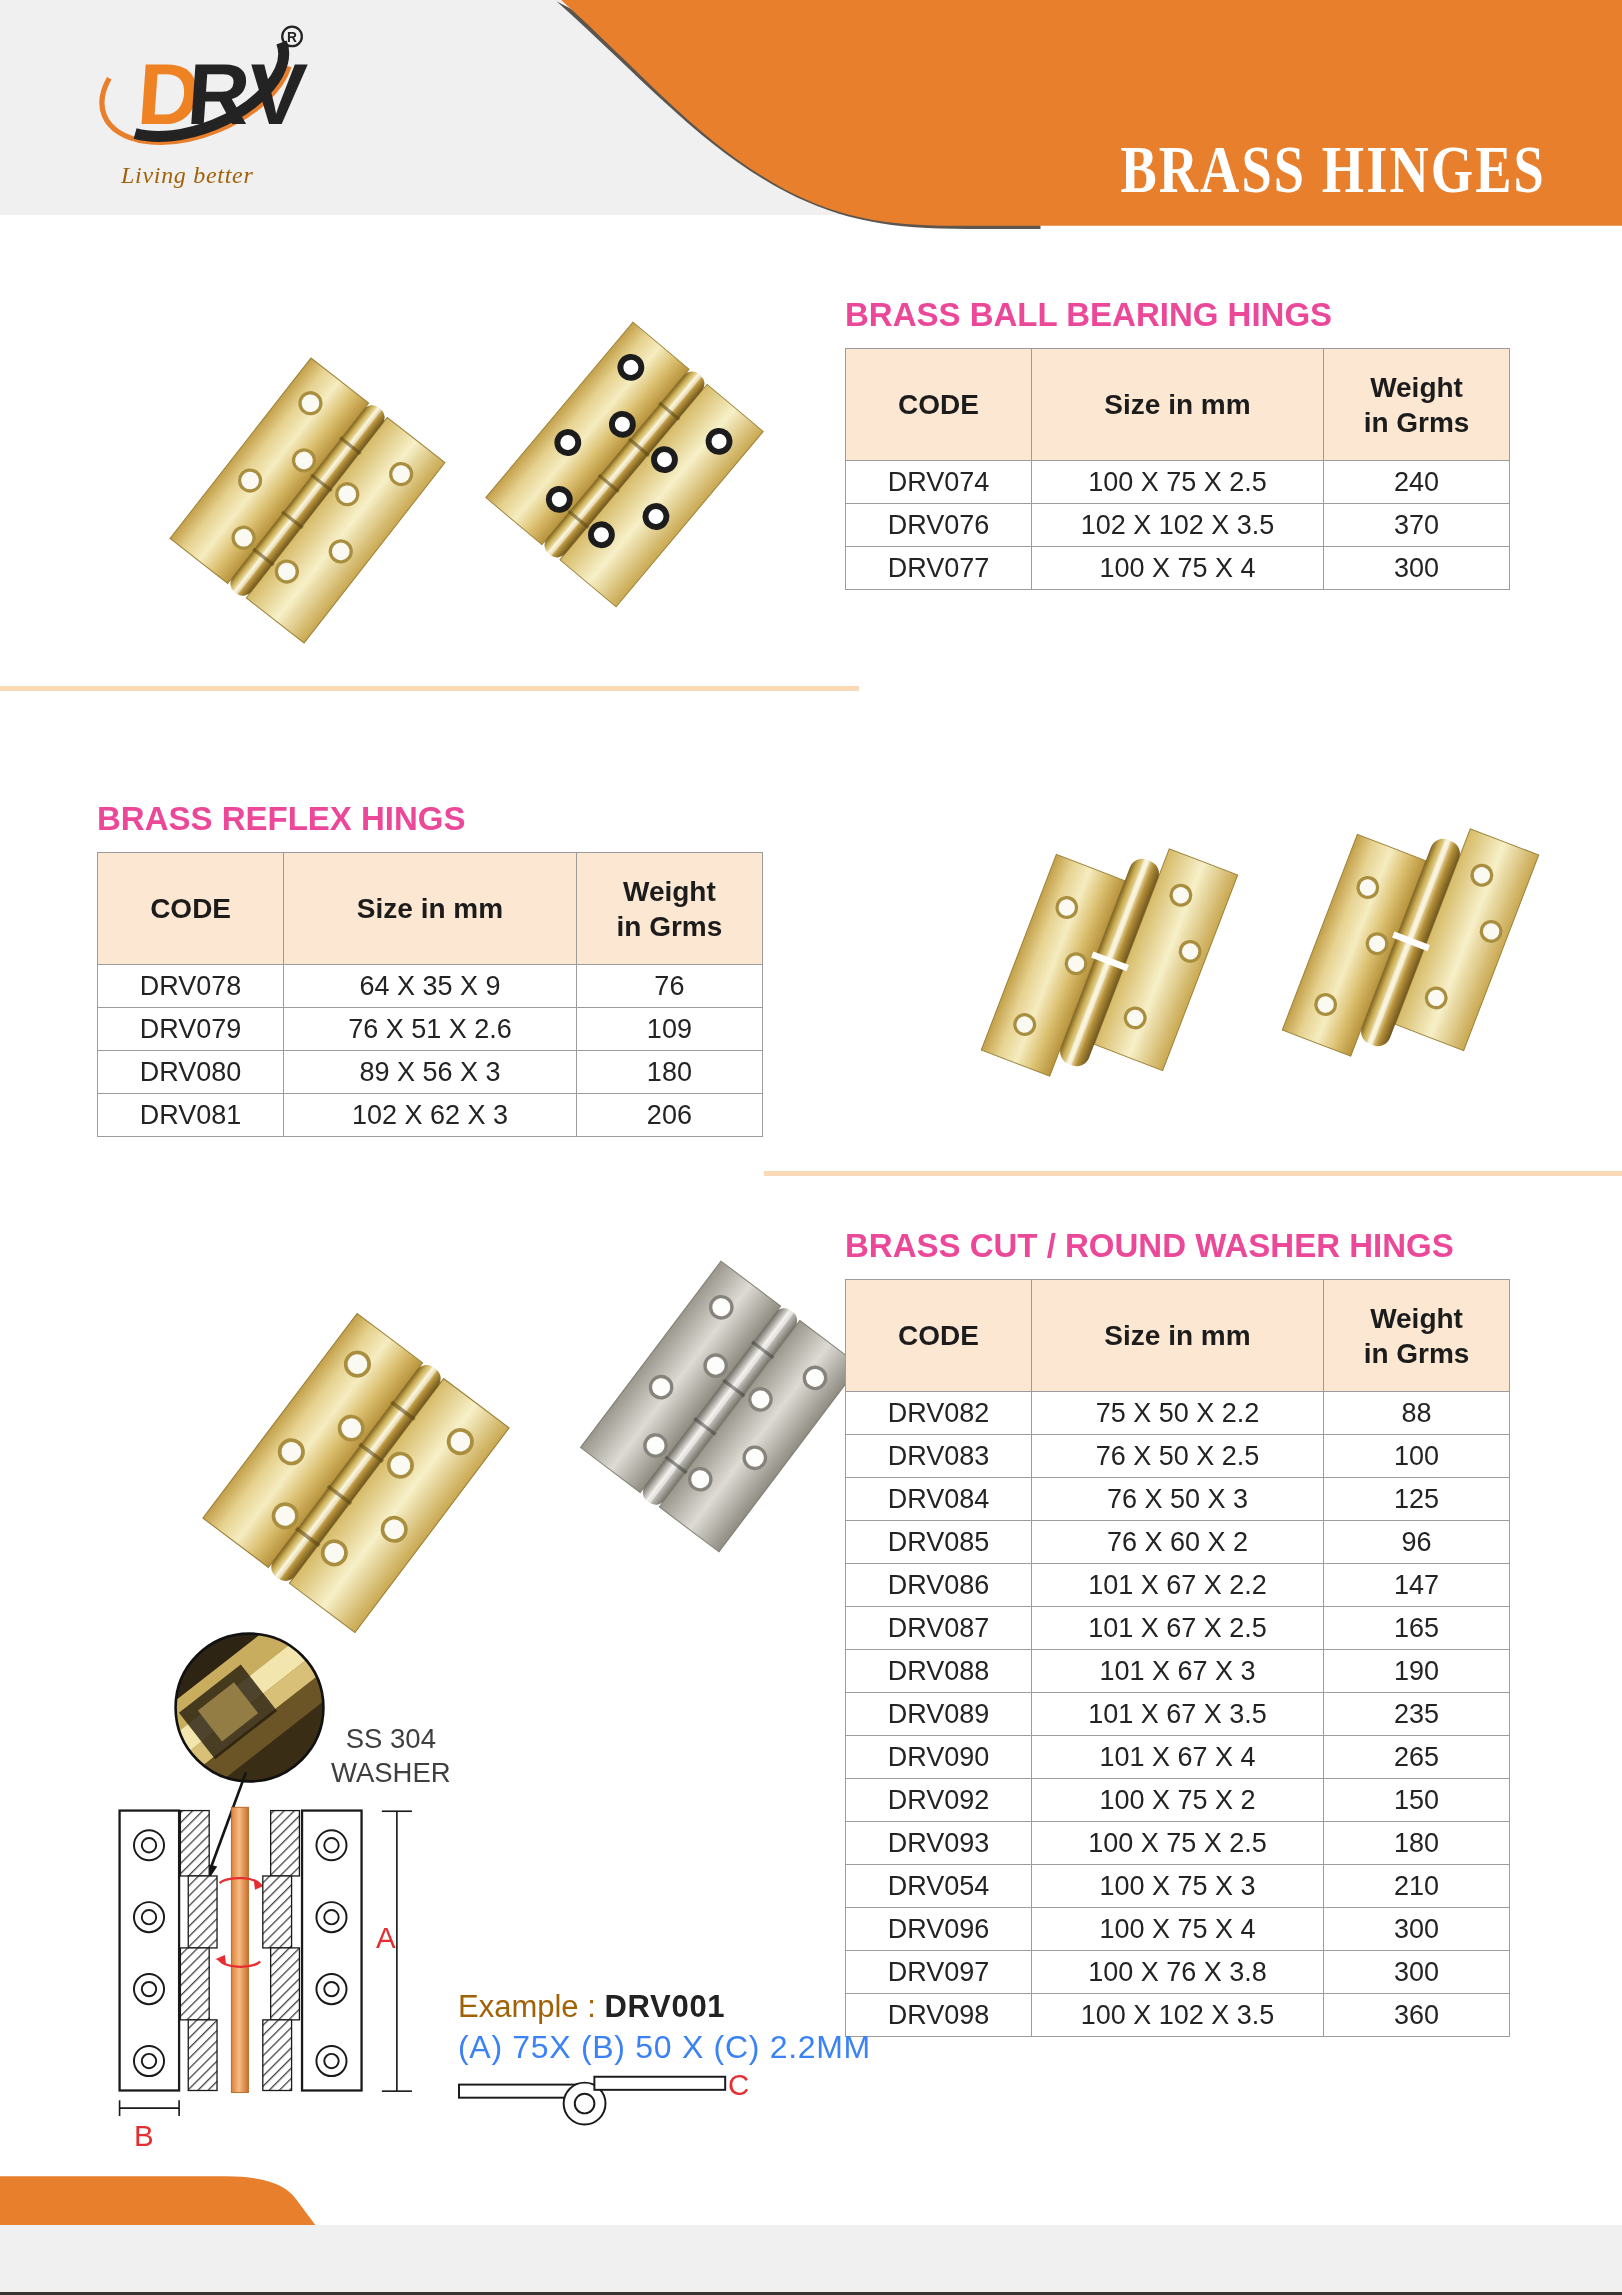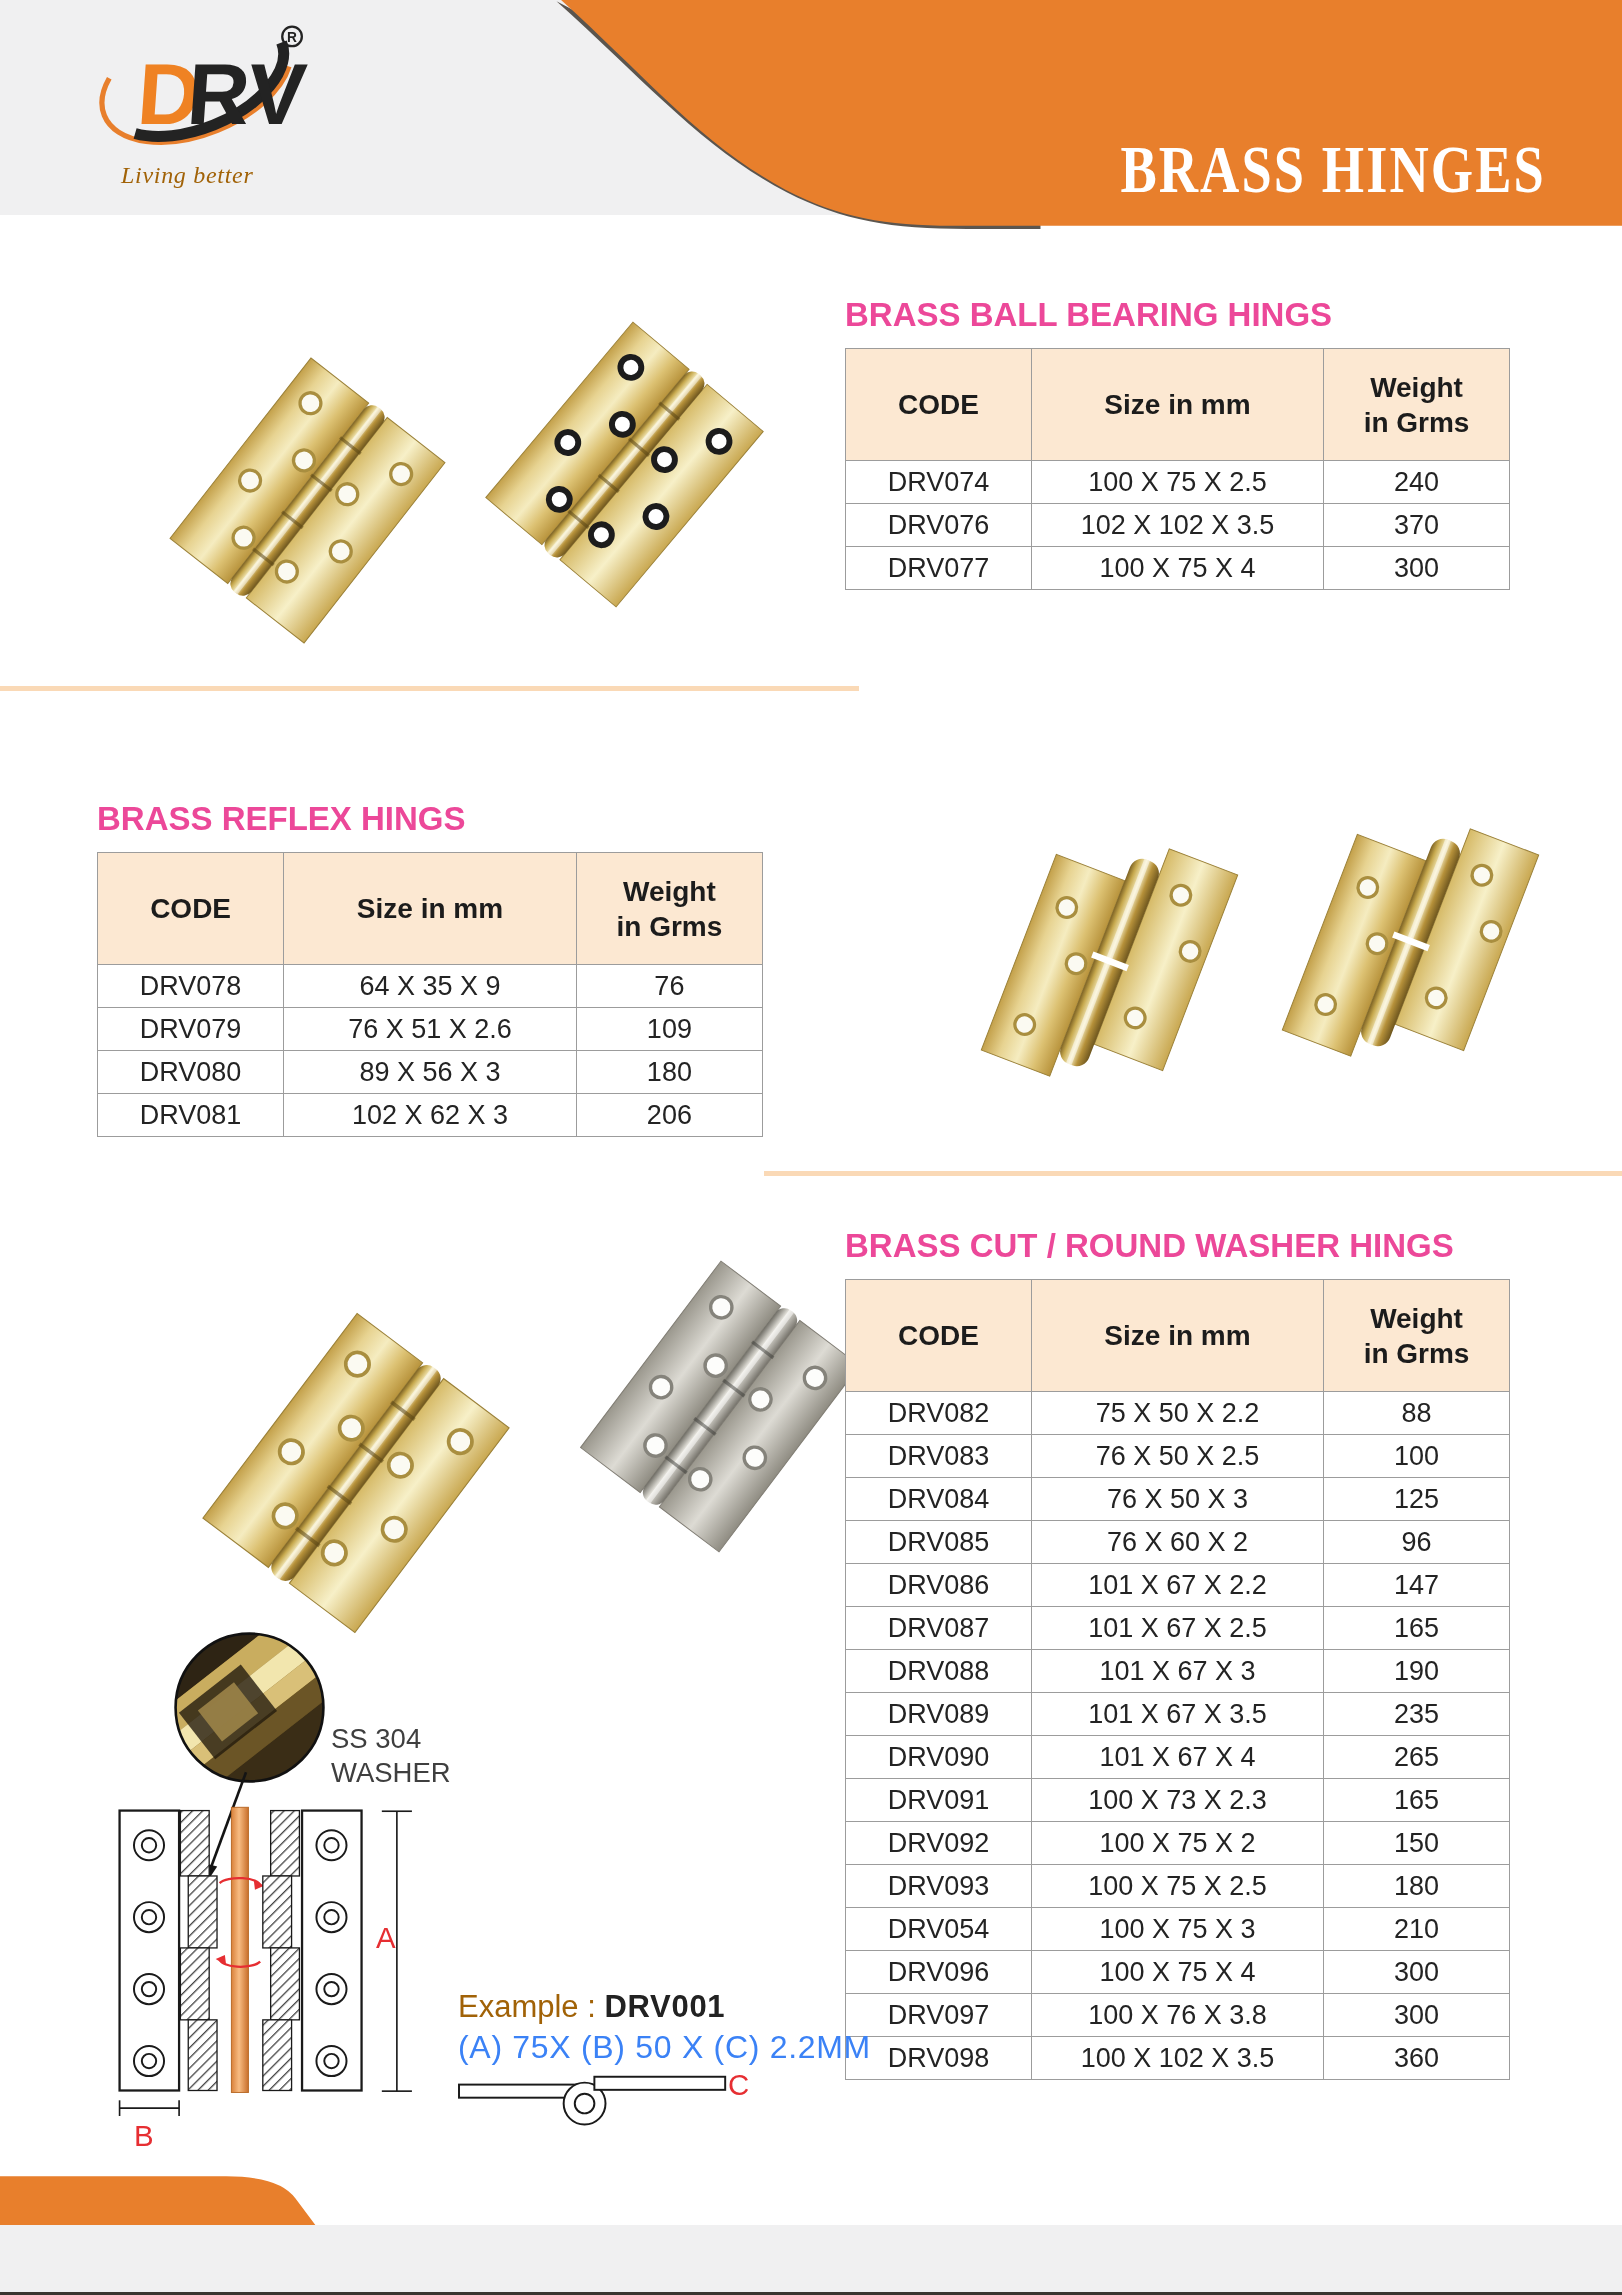--- a/index.html
+++ b/index.html
@@ -20,21 +20,21 @@
   .tbl-block h2{margin:0 0 14.4px 0;font-size:33px;font-weight:bold;color:#ec4899;letter-spacing:0px;}
   table{border-collapse:collapse;width:100%;table-layout:fixed;}
   th,td{border:1.3px solid #9c9c9c;text-align:center;vertical-align:middle;}
   thead th{background:#fce8d2;font-weight:bold;font-size:28px;height:109px;color:#1c1c1c;line-height:1.25;}
   td{height:40px;font-size:27px;color:#232323;}
   col.c1{width:28%;}col.c2{width:44%;}col.c3{width:28%;}
 
   .divider{height:5.2px;background:#fad9b6;}
 
   
-  .washer-label{left:331px;top:1722px;font-size:27.5px;color:#3f3f3f;line-height:1.22;}
+  .washer-label{left:331px;top:1722px;font-size:27.5px;color:#3f3f3f;line-height:1.22;text-align:center;}
   .example-line{left:458px;top:1989px;font-size:31px;color:#222;}
   .example-line .lbl{font-weight:normal;color:#a16207;}
   .example-line .code{font-weight:bold;letter-spacing:0.7px;}
   .dims-line{left:458px;top:2029px;font-size:32px;color:#3b82f6;letter-spacing:0.7px;}
   .dim-letter{color:#e62e32;font-size:29.4px;font-weight:normal;}
   .dimA{left:376px;top:1921px;}
   .dimB{left:134px;top:2119px;}
   .dimC{left:728px;top:2068px;}
 
   .footer-band{left:0;top:2225px;width:1623px;height:71px;background:#f0f0f1;}
@@ -342,25 +342,20 @@
             <td>DRV089</td>
             <td>101 X 67 X 3.5</td>
             <td>235</td>
           </tr>
           <tr>
             <td>DRV090</td>
             <td>101 X 67 X 4</td>
             <td>265</td>
           </tr>
           <tr>
-            <td>DRV091</td>
-            <td>100 X 73 X 2.3</td>
-            <td>165</td>
-          </tr>
-          <tr>
             <td>DRV092</td>
             <td>100 X 75 X 2</td>
             <td>150</td>
           </tr>
           <tr>
             <td>DRV093</td>
             <td>100 X 75 X 2.5</td>
             <td>180</td>
           </tr>
           <tr>

